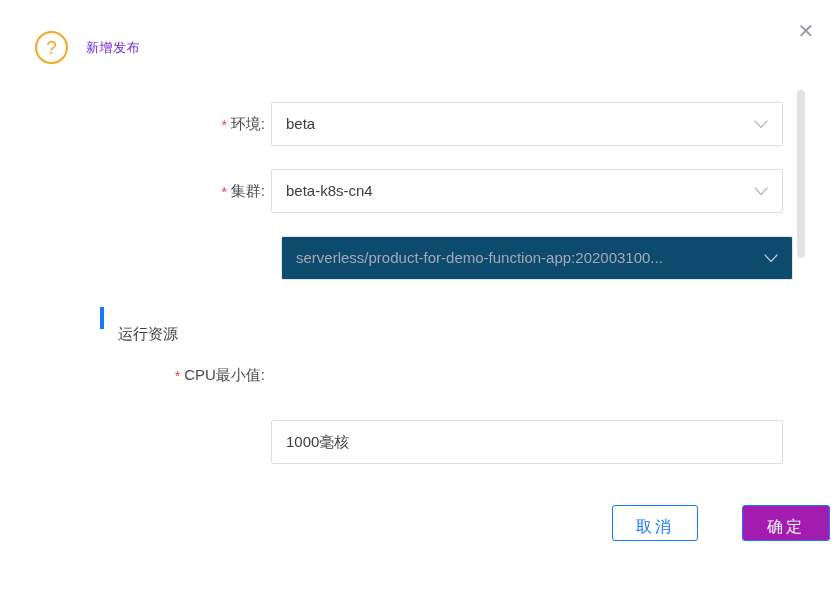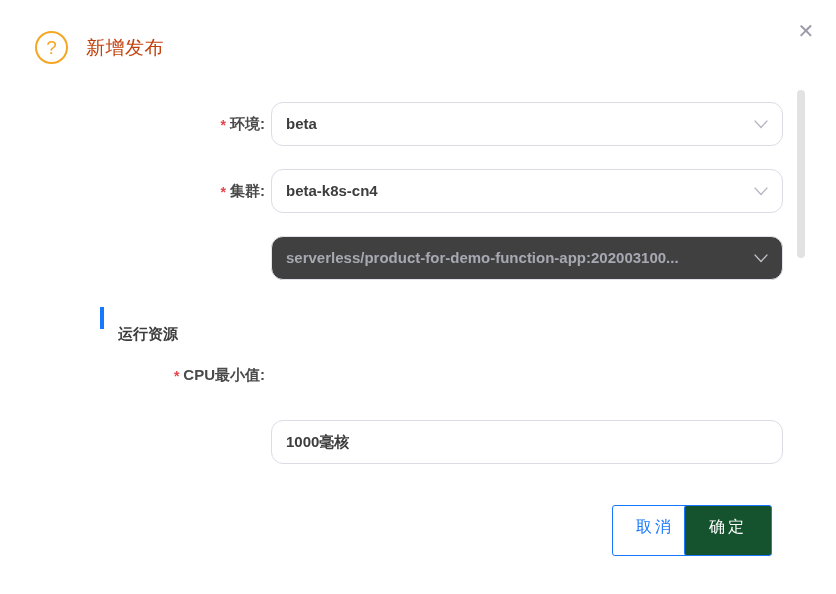--- a/index.html
+++ b/index.html
@@ -43,22 +43,22 @@
     color: #f5a623;
     font-size: 19px;
     line-height: 29px;
     text-align: center;
     font-family: "Liberation Sans", sans-serif;
   }
   .dlg-title {
     position: absolute;
     left: 86px;
     top: 34px;
-    font-size: 19px;
-    color: #c2410c;
+    font-size: 13px;
+    color: #6d28d9;
     letter-spacing: .5px;
     line-height: 28px;
     white-space: nowrap;
   }
   .close-icon {
     position: absolute;
     right: 17px;
     top: 18px;
     width: 26px;
     height: 26px;
@@ -70,21 +70,20 @@
     font-family: "Liberation Sans", sans-serif;
   }
 
   
   .dlg-body {
     position: absolute;
     left: 0;
     top: 92px;
     width: 771px;
     height: 388px;
-    font-weight: bold;
   }
 
   .form-row {
     position: absolute;
     left: 0;
     width: 790px;
     height: 44px;
   }
   .form-label {
     position: absolute;
@@ -107,42 +106,43 @@
     vertical-align: -1px;
   }
 
   .field {
     position: absolute;
     left: 271px;
     top: 0;
     width: 512px;
     height: 44px;
     border: 1px solid #dcdce4;
-    border-radius: 12px;
+    border-radius: 2px;
     box-sizing: border-box;
     background: #ffffff;
   }
   .field .value {
     position: absolute;
     left: 14px;
     top: 0;
     right: 40px;
     height: 42px;
     line-height: 42px;
     font-size: 15px;
     color: #3d3d3d;
     overflow: hidden;
     white-space: nowrap;
     text-overflow: ellipsis;
   }
   .field.input .value { right: 14px; }
 
   .field.disabled {
-    background: #404040;
+    background: #0c4a6e;
     border-color: #e3e3ea;
+    margin-left: 10px;
   }
   .field.disabled .value { color: #a8a8b3; }
 
   .chev {
     position: absolute;
     right: 13px;
     top: 0;
     height: 42px;
     width: 16px;
     display: flex;
@@ -200,41 +200,41 @@
   .dlg-footer {
     position: absolute;
     left: 0;
     top: 480px;
     width: 836px;
     height: 114px;
   }
   .btn {
     position: absolute;
     top: 25px;
-    height: 51px;
+    height: 36px;
     border-radius: 3px;
     box-sizing: border-box;
     font-size: 16px;
     line-height: 41px;
     text-align: center;
     cursor: pointer;
     letter-spacing: 3px;
     font-family: "Liberation Sans", "DejaVu Sans", sans-serif;
   }
   .btn-cancel {
     left: 612px;
     width: 86px;
     background: #ffffff;
     border: 1px solid #1677ff;
     color: #1677ff;
   }
   .btn-ok {
-    left: 684px;
+    left: 742px;
     width: 88px;
-    background: #14532d;
+    background: #a21caf;
     border: 1px solid #1677ff;
     color: #ffffff;
   }
 </style>
 </head>
 <body>
 
 <div class="dialog">
 
   <div class="dlg-header">

